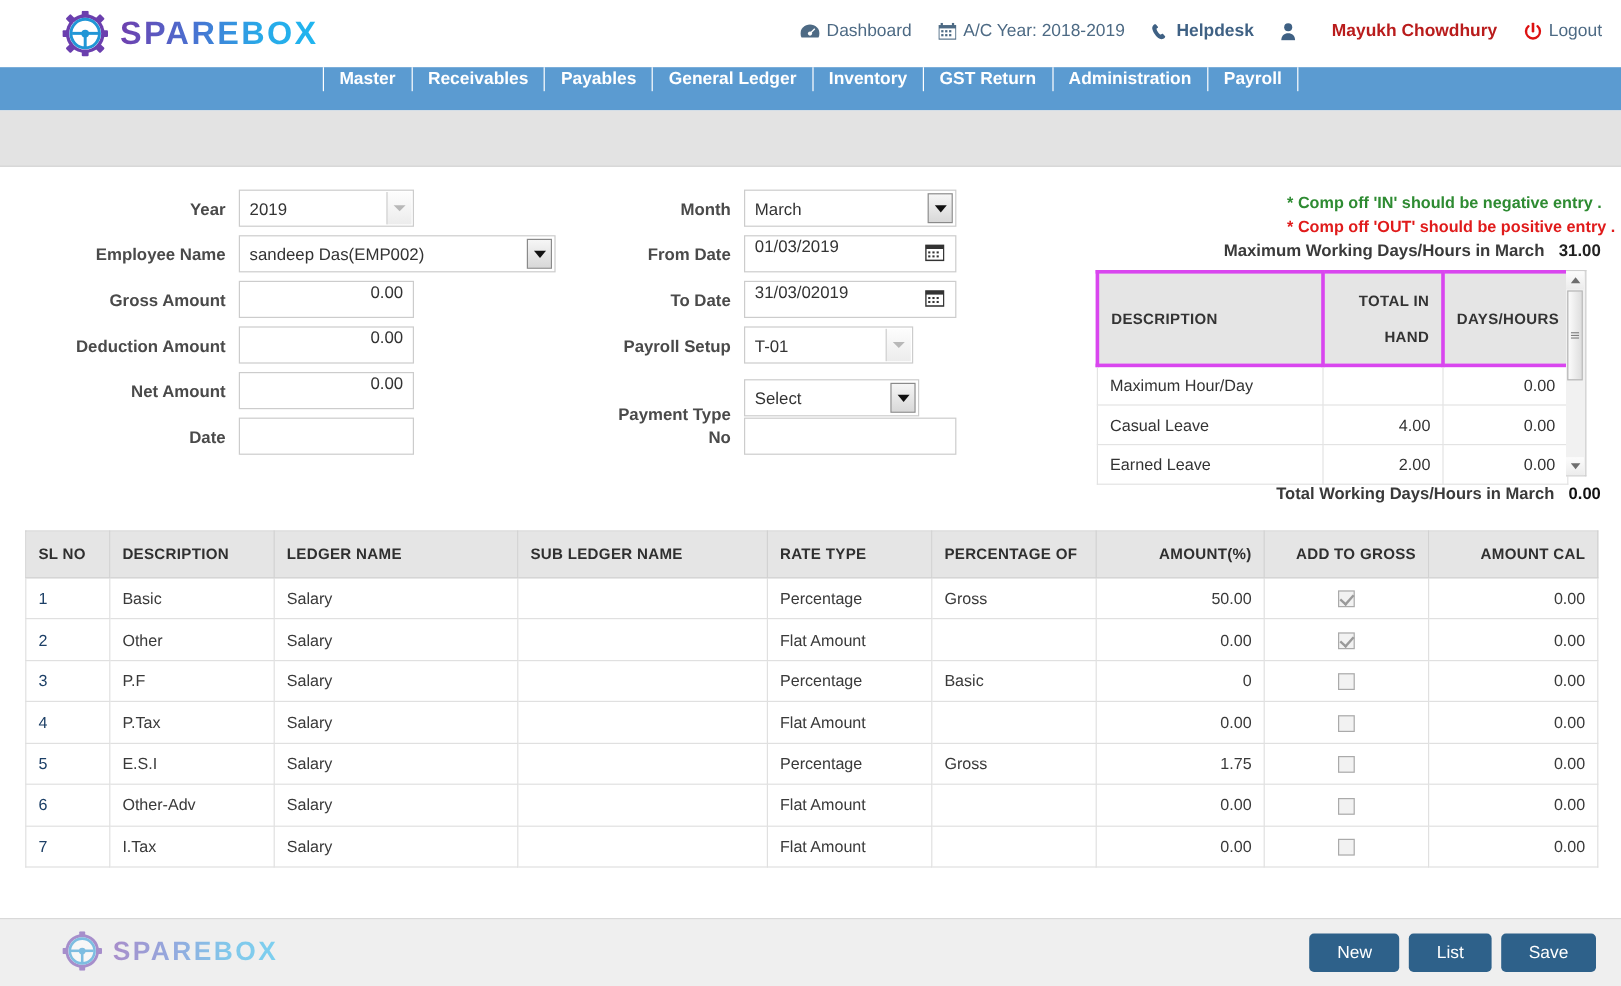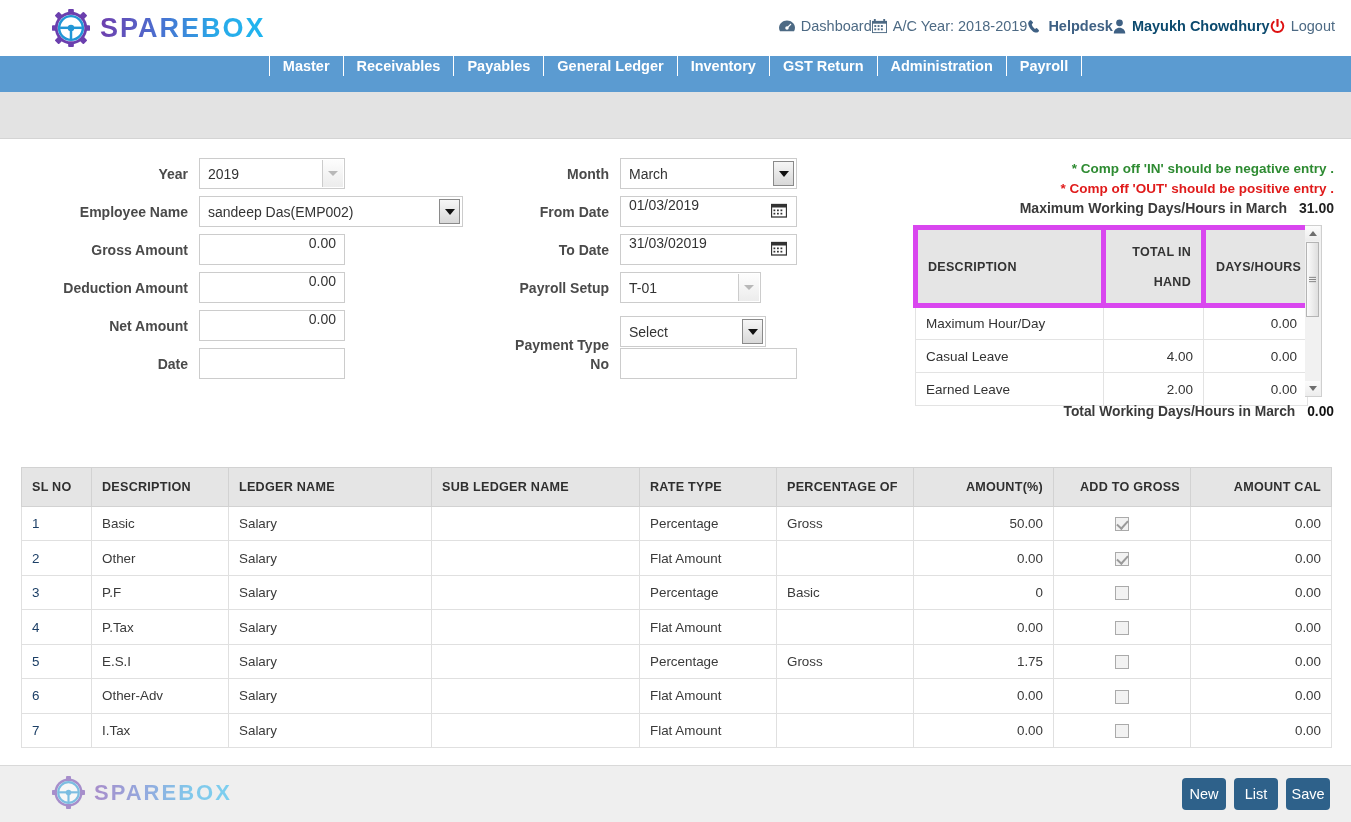--- a/index.html
+++ b/index.html
@@ -23,27 +23,27 @@
   }
   .logo-mark { width:38px; height:38px; display:block; }
   .logo-text {
     font-size:27px; font-weight:bold; letter-spacing:2px;
     background: linear-gradient(90deg,#6f3fae 0%, #4a6fd0 35%, #29a9e8 70%, #1fb6f0 100%);
     -webkit-background-clip: text; background-clip: text;
     -webkit-text-fill-color: transparent; color:#3a7fd5;
   }
   .header-links {
     position:absolute; right:16px; top:18px;
-    display:flex; align-items:center; 
+    display:flex; align-items:center; gap:22px;
     font-size:14.5px; color:#3f6184; font-weight:bold;
   }
   .hl { display:flex; align-items:center; gap:6px; white-space:nowrap; cursor:pointer; }
   .hl .ico { display:inline-flex; align-items:center; }
   .hl-label { color:#3f6184; }
-  .hl-user .hl-label { color:#0c4a6e; }
+  .hl-user .hl-label { color:#b91c1c;margin-left:24px; }
   .hl-logout .hl-label { color:#4d6a84; font-weight:normal; }
   .hl-dash .hl-label { color:#4d6a84; font-weight:normal;}
   .hl-acy .hl-label { color:#4d6a84; font-weight:normal;}
 
   
   .navbar {
     position:absolute; left:0; top:56px; width:1351px; height:36px;
     background:#5b9bd1;
     display:flex; justify-content:center; align-items:stretch;
   }
@@ -89,35 +89,35 @@
   .sel-arrow.active {
     background:linear-gradient(#f6f6f6,#d8d8d8);
     border:1px solid #8a8a8a; right:2px; top:2px; bottom:2px; width:21px;
   }
   .caret { width:0;height:0;border-left:5px solid transparent;border-right:5px solid transparent; }
   .caret.dis { border-top:5px solid #b8b8b8; }
   .caret.act { border-top:6px solid #111; }
   .cal-ico { position:absolute; right:9px; top:50%; transform:translateY(-50%); }
 
   
-  .notes { position:absolute; right:17px; top:159px; text-align:right; line-height:1.45; }
+  .notes { position:absolute; right:5px; top:159px; line-height:1.45; }
   .note-green { color:#2e8b32; font-size:13.5px; font-weight:bold; }
   .note-red   { color:#e01b1b; font-size:13.5px; font-weight:bold; }
   .maxline {
     position:absolute; right:17px; top:200px; font-size:14px; font-weight:bold;
     color:#3a3a3a;
   }
   .maxline .val { color:#222; margin-left:8px; }
   .sumtable {
     position:absolute; left:913px; top:225px; width:392px;
     border-collapse:collapse; border:1px solid #cfcfcf; background:#fff;
     table-layout:fixed;
   }
   .sumtable th {
-    background:#e5e5e5; border:5px solid #d946ef; font-size:12.5px;
+    background:#e5e5e5; border:3px solid #d946ef; font-size:12.5px;
     font-weight:bold; color:#333; padding:8px 10px; height:78px;
     vertical-align:middle; letter-spacing:.3px;
   }
   .sumtable th.c1 { text-align:left; width:188px; }
   .sumtable th.c2 { text-align:right; width:100px; }
   .sumtable th.c3 { text-align:right; width:104px; }
   .sumtable td {
     border:1px solid #e3e3e3; font-size:13.5px; color:#333;
     padding:8px 10px; height:33px;
   }
@@ -140,21 +140,21 @@
   .tri-up { width:0;height:0;border-left:4px solid transparent;border-right:4px solid transparent;border-bottom:5px solid #6e6e6e; }
   .tri-dn { width:0;height:0;border-left:4px solid transparent;border-right:4px solid transparent;border-top:5px solid #6e6e6e; }
 
   .totalline {
     position:absolute; right:17px; top:404px; font-size:13.8px; font-weight:bold; color:#3a3a3a;
   }
   .totalline .val { color:#111; margin-left:8px; }
 
   
   .maintable {
-    position:absolute; left:21px; top:467px; width:1310px;
+    position:absolute; left:21px; top:442px; width:1310px;
     border-collapse:collapse; table-layout:fixed; background:#fff;
   }
   .maintable th {
     background:#e5e5e5; border:1px solid #d2d2d2;
     font-size:12.6px; font-weight:bold; color:#2f2f2f;
     padding:12px 10px; text-align:left; letter-spacing:.25px;
   }
   .maintable th.r { text-align:right; }
   .maintable td {
     border:1px solid #e0e0e0; font-size:13.4px; color:#3a3a3a;
@@ -176,21 +176,21 @@
   .footer {
     position:absolute; left:0; bottom:0; width:1351px; height:57px;
     background:#efefef; border-top:1px solid #d9d9d9;
   }
   .footer-logo { position:absolute; left:52px; top:10px; display:flex; align-items:center; gap:9px; opacity:.55; }
   .footer-logo .logo-mark { width:33px; height:33px; }
   .footer-logo .logo-text { font-size:22px; letter-spacing:2px; }
   .footer-btns { position:absolute; right:21px; top:12px; display:flex; gap:8px; }
   .fbtn {
     background:#2e618a; color:#fff; border:none; border-radius:4px;
-    font-size:14.5px; padding:8px 5px; cursor:pointer;
+    font-size:14.5px; padding:8px 23px; cursor:pointer;
     font-family:"Liberation Sans", sans-serif; min-width:44px;
   }
 </style>
 </head>
 <body>
 
 <div class="page">
 
   <div class="topbar">
     <div class="logo-wrap">

